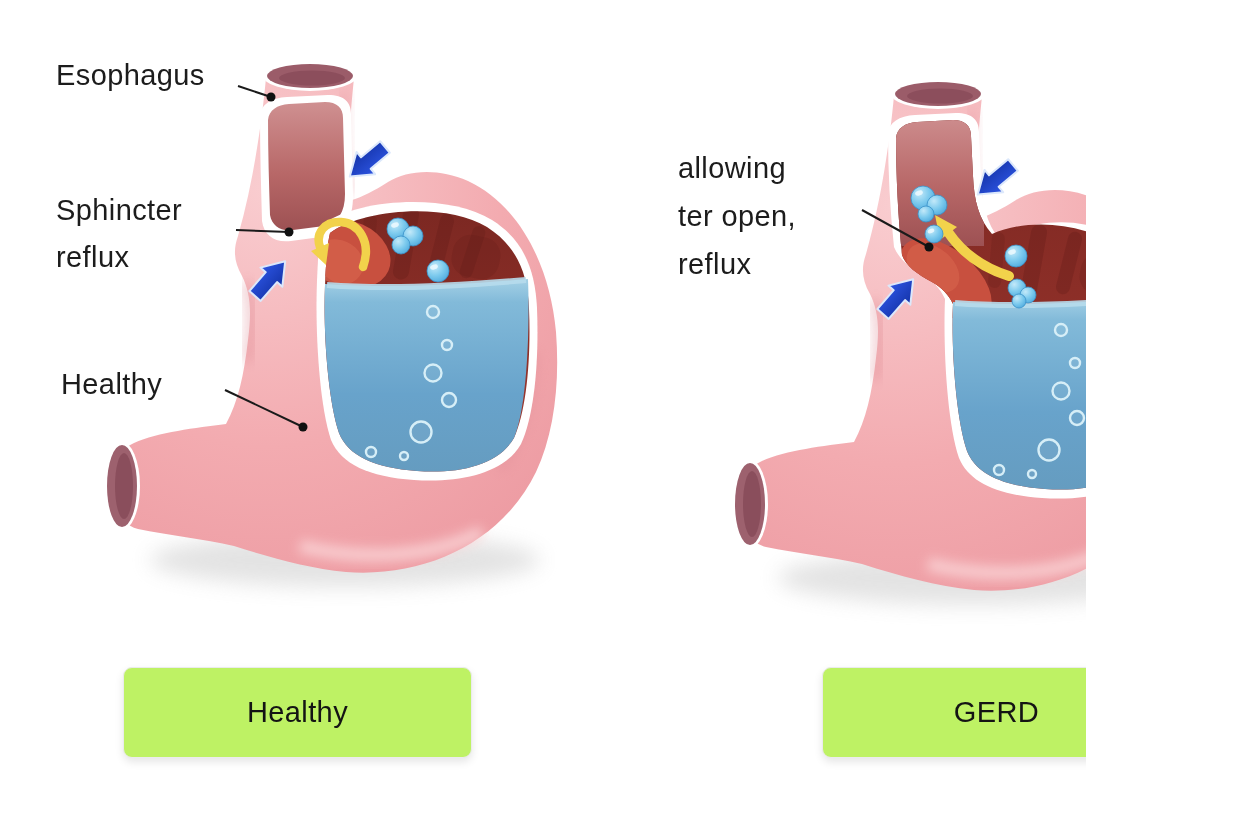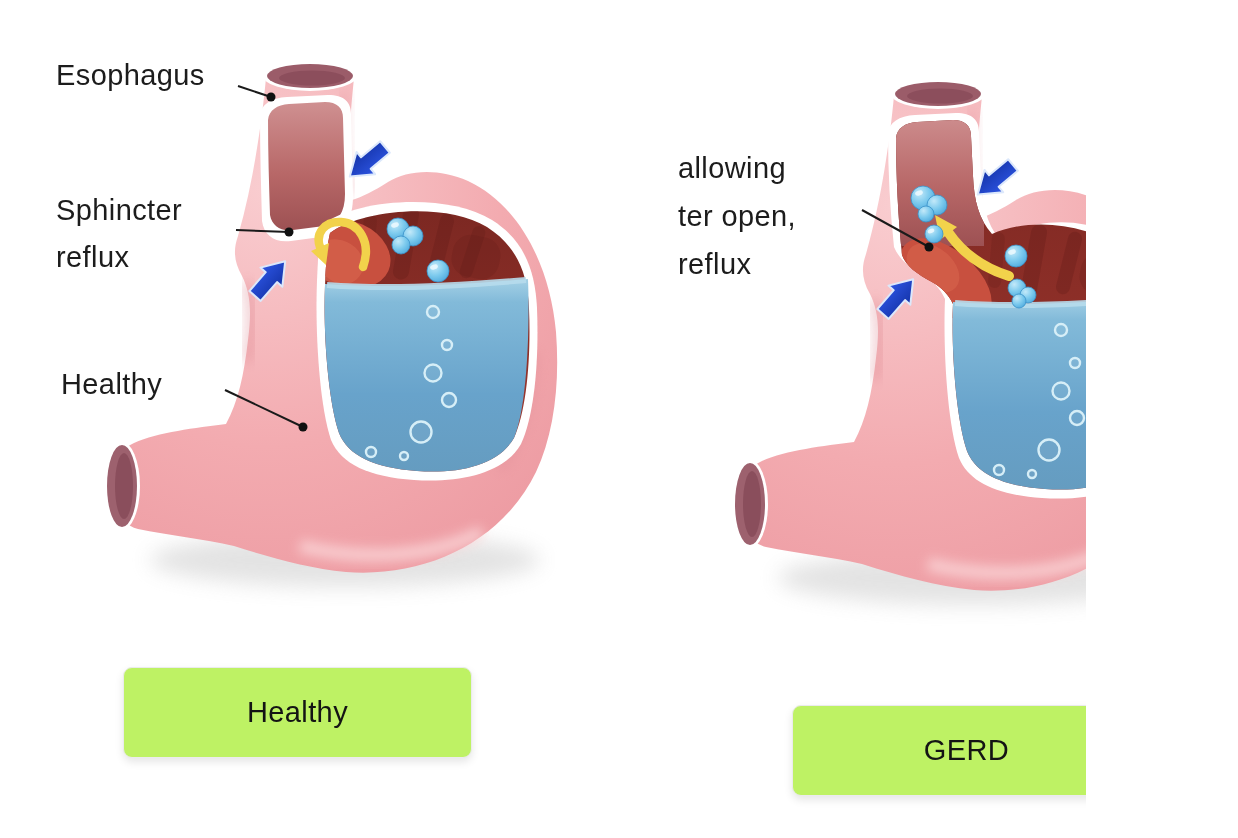--- a/index.html
+++ b/index.html
@@ -306,17 +306,17 @@
 
   <div class="ann" style="left:678px;top:144px;line-height:48px;">
     <div>allowing</div>
     <div>ter open,</div>
     <div>reflux</div>
   </div>
 
   <div class="caption" style="left:123px;top:667px;">
     <span>Healthy</span>
   </div>
-  <div class="caption" style="left:792px;top:667px;margin-top:38px;">
+  <div class="caption" style="left:822px;top:667px;">
     <span>GERD</span>
   </div>
 
 </div>
 
 </body></html>

